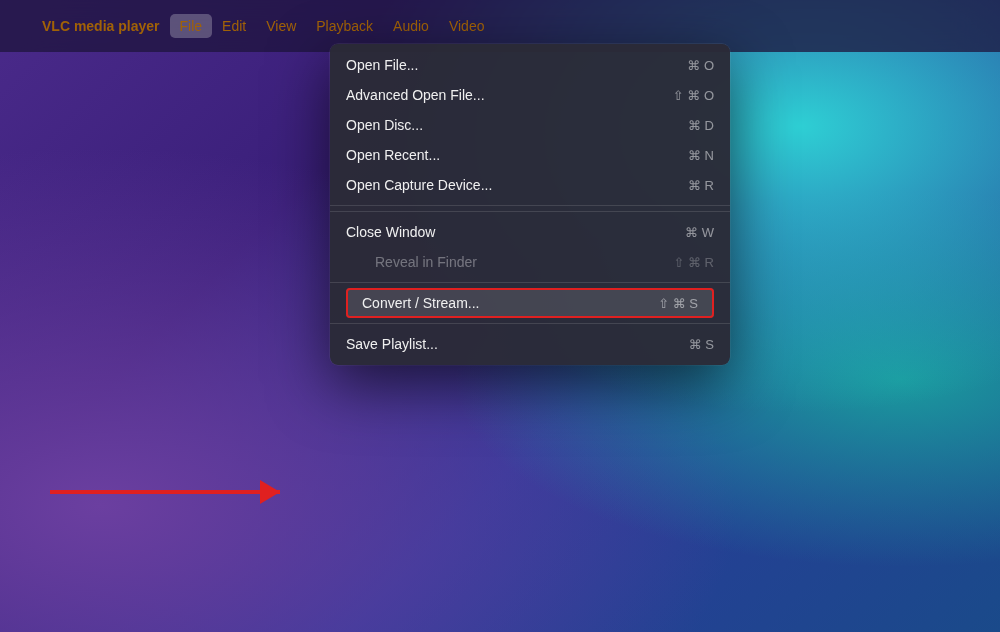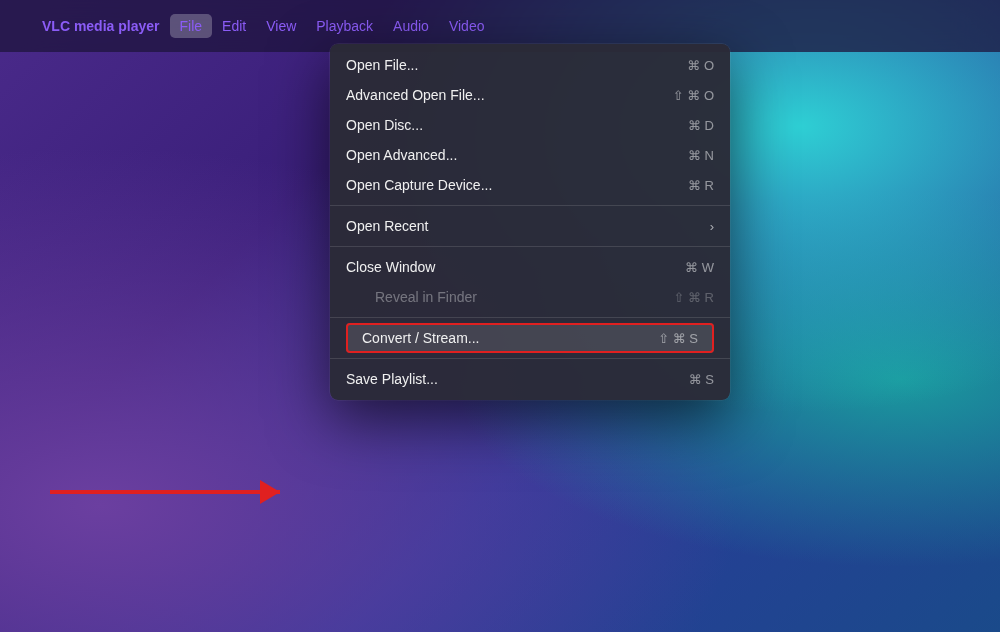--- a/index.html
+++ b/index.html
@@ -32,21 +32,21 @@
       height: 52px;
       background: rgba(30, 20, 60, 0.75);
       backdrop-filter: blur(20px);
       display: flex;
       align-items: center;
       padding: 0 16px;
       z-index: 100;
     }
 
     .menubar-item {
-      color: #8b5cf6;
+      color: #a16207;
       font-size: 14px;
       padding: 4px 10px;
       border-radius: 5px;
       cursor: pointer;
       white-space: nowrap;
     }
 
     .menubar-item.apple {
       font-size: 18px;
       padding: 4px 8px;
@@ -188,35 +188,31 @@
     <span class="menu-item-label">Advanced Open File...</span>
     <span class="menu-item-shortcut">⇧ ⌘ O</span>
   </div>
 
   <div class="menu-item">
     <span class="menu-item-label">Open Disc...</span>
     <span class="menu-item-shortcut">⌘ D</span>
   </div>
 
   <div class="menu-item">
-    <span class="menu-item-label">Open Advanced...</span>
+    <span class="menu-item-label">Open Recent...</span>
     <span class="menu-item-shortcut">⌘ N</span>
   </div>
 
   <div class="menu-item">
     <span class="menu-item-label">Open Capture Device...</span>
     <span class="menu-item-shortcut">⌘ R</span>
   </div>
 
   <div class="menu-separator"></div>
 
-  <div class="menu-item">
-    <span class="menu-item-label">Open Recent</span>
-    <span class="menu-item-arrow">›</span>
-  </div>
 
   <div class="menu-separator"></div>
 
   <div class="menu-item">
     <span class="menu-item-label">Close Window</span>
     <span class="menu-item-shortcut">⌘ W</span>
   </div>
 
   <div class="menu-item disabled">
     <span class="menu-item-label">Reveal in Finder</span>

